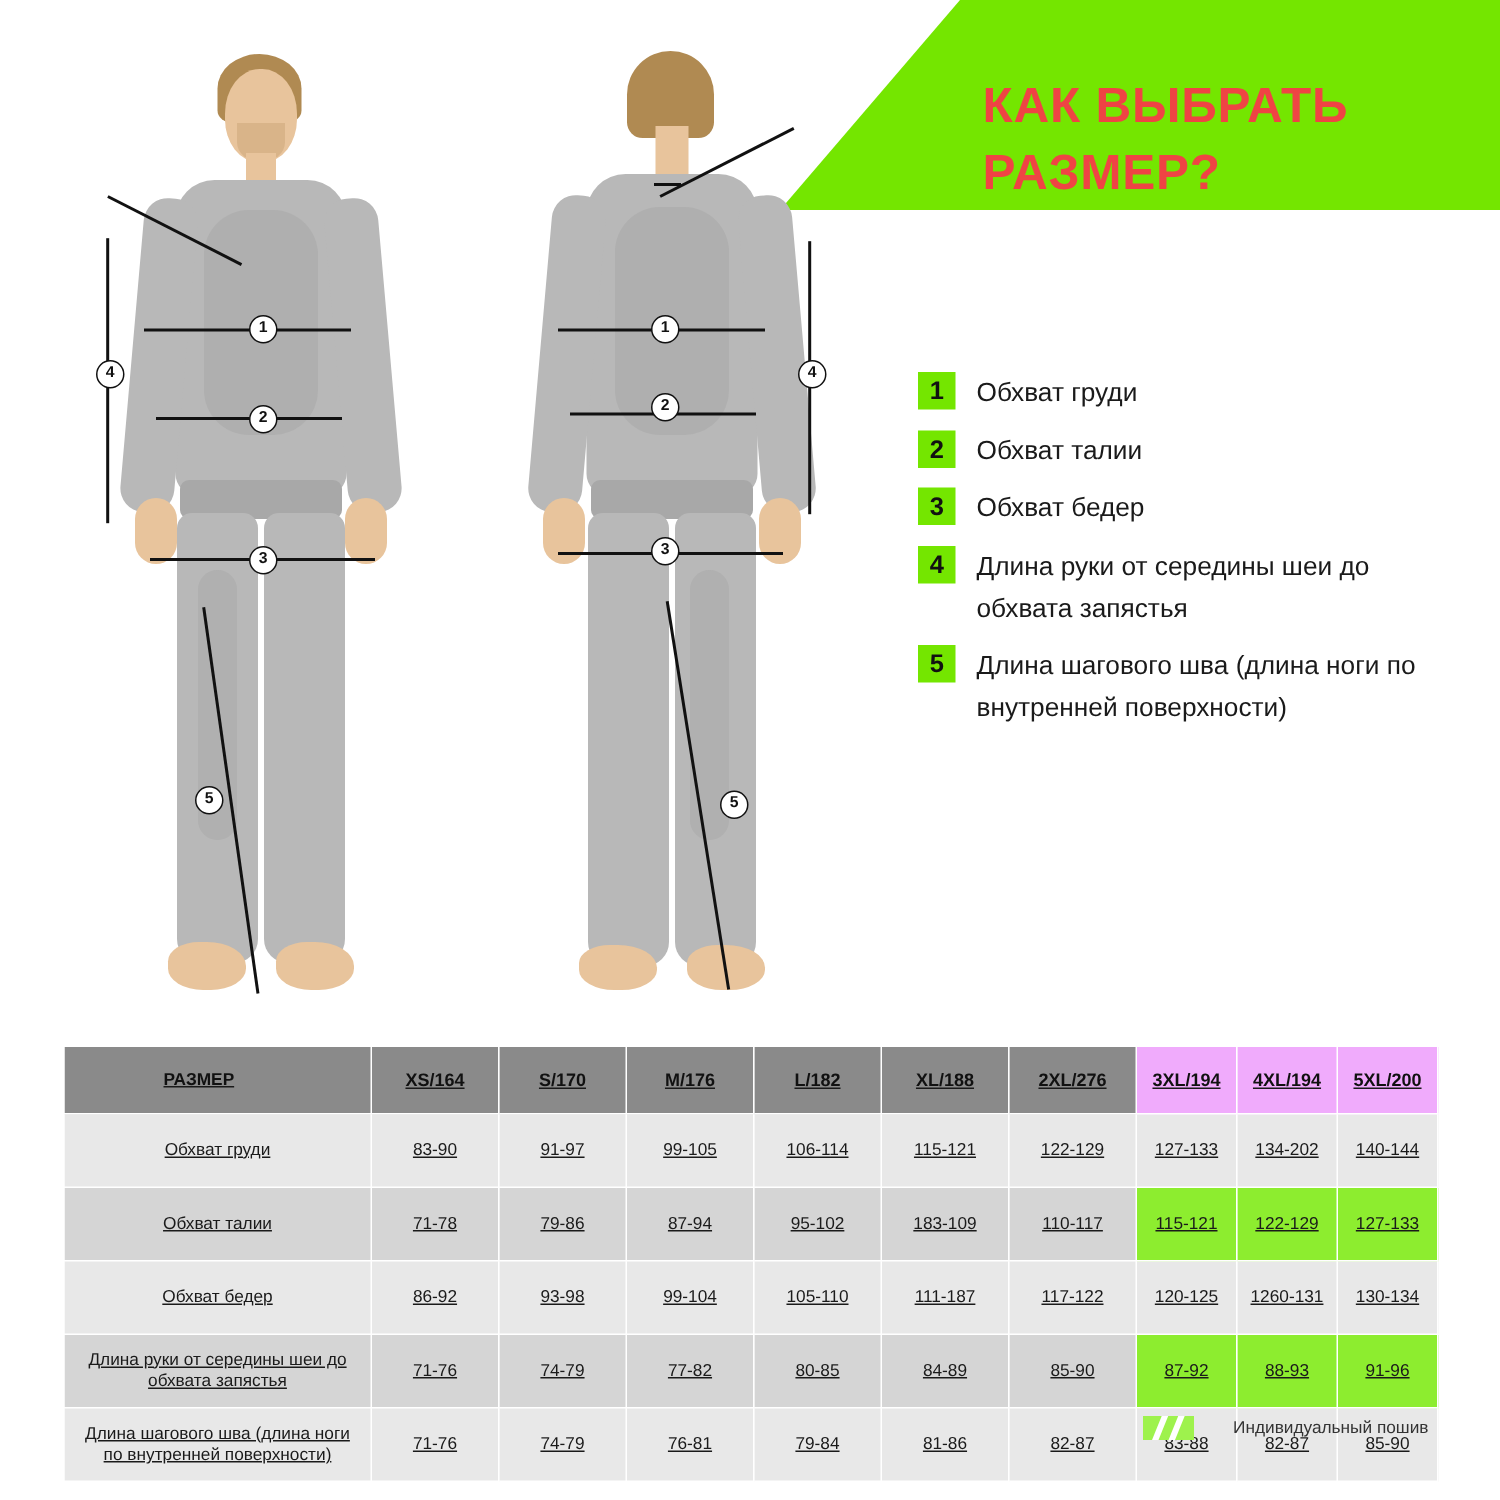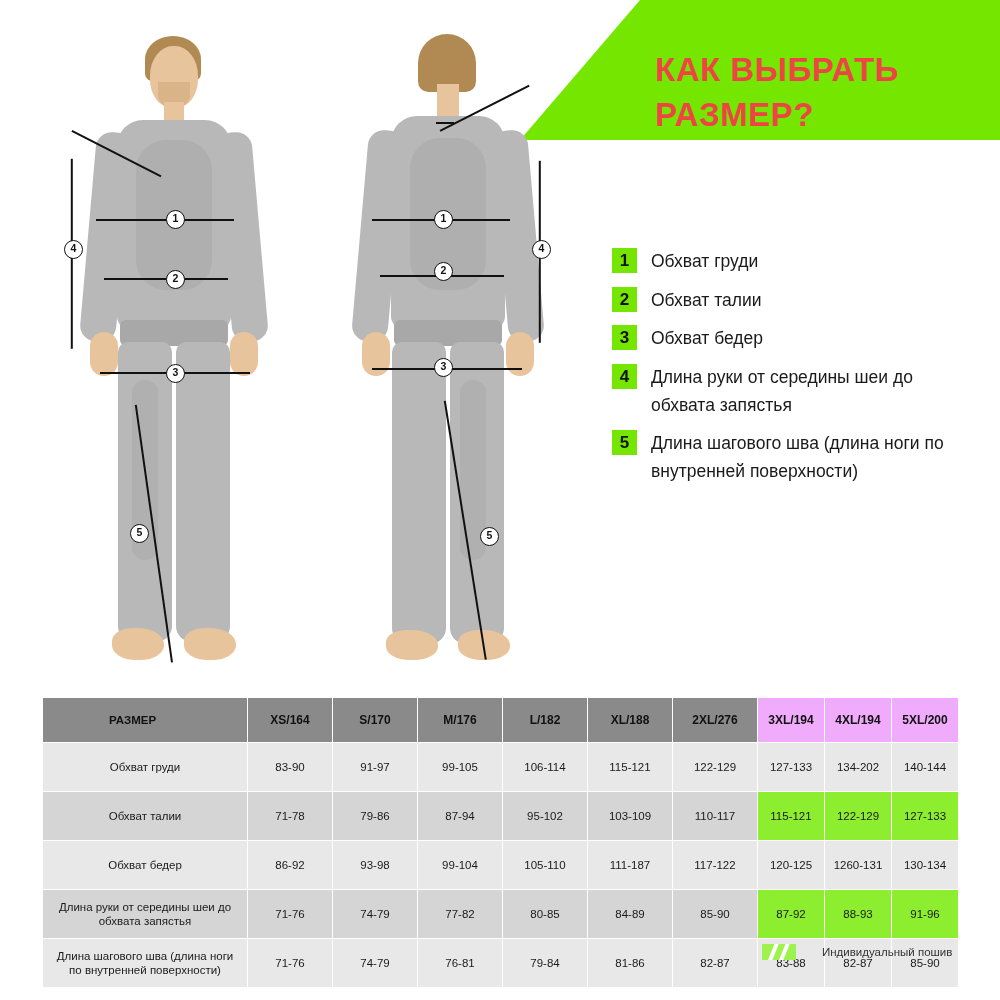--- a/index.html
+++ b/index.html
@@ -100,20 +100,21 @@
     height: 1.6px;
     z-index: 5;
   }
 
   
   .table-wrap {
     position: absolute;
     top: 697px;
     left: 42px;
     width: 916px;
+    text-decoration: underline;
   }
   table {
     border-collapse: collapse;
     width: 100%;
     table-layout: fixed;
   }
   th, td {
     border: 1px solid #ffffff;
     font-size: 11.5px;
     text-align: center;
@@ -364,21 +365,21 @@
         <td class="green-cell">127-133</td>
         <td class="green-cell">134-202</td>
         <td class="green-cell">140-144</td>
       </tr>
       <tr>
         <td class="rowname">Обхват талии</td>
         <td>71-78</td>
         <td>79-86</td>
         <td>87-94</td>
         <td>95-102</td>
-        <td>103-109</td>
+        <td>183-109</td>
         <td>110-117</td>
         <td class="green-cell">115-121</td>
         <td class="green-cell">122-129</td>
         <td class="green-cell">127-133</td>
       </tr>
       <tr>
         <td class="rowname">Обхват бедер</td>
         <td>86-92</td>
         <td>93-98</td>
         <td>99-104</td>

